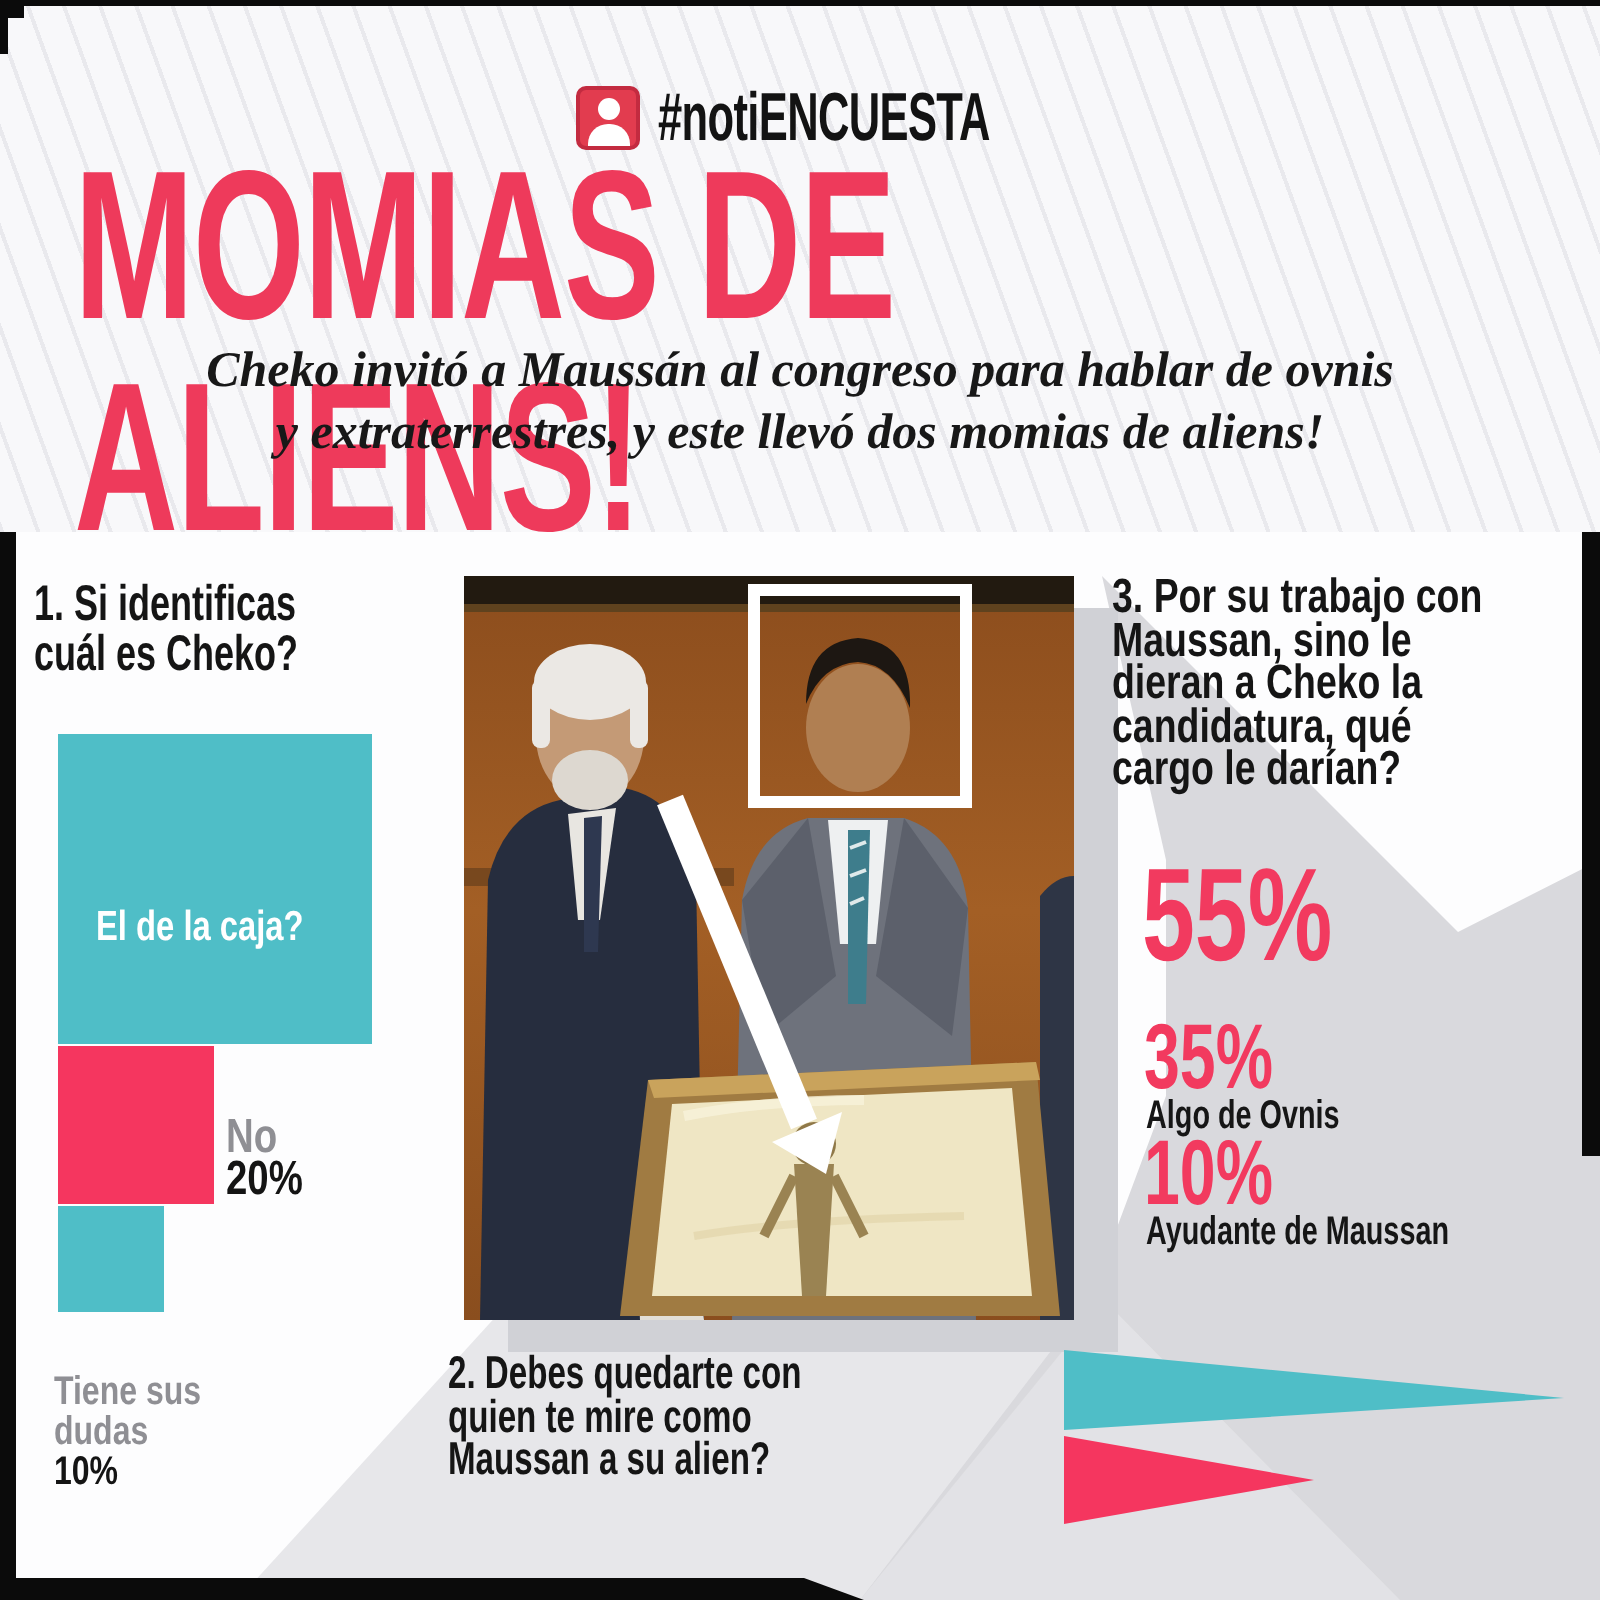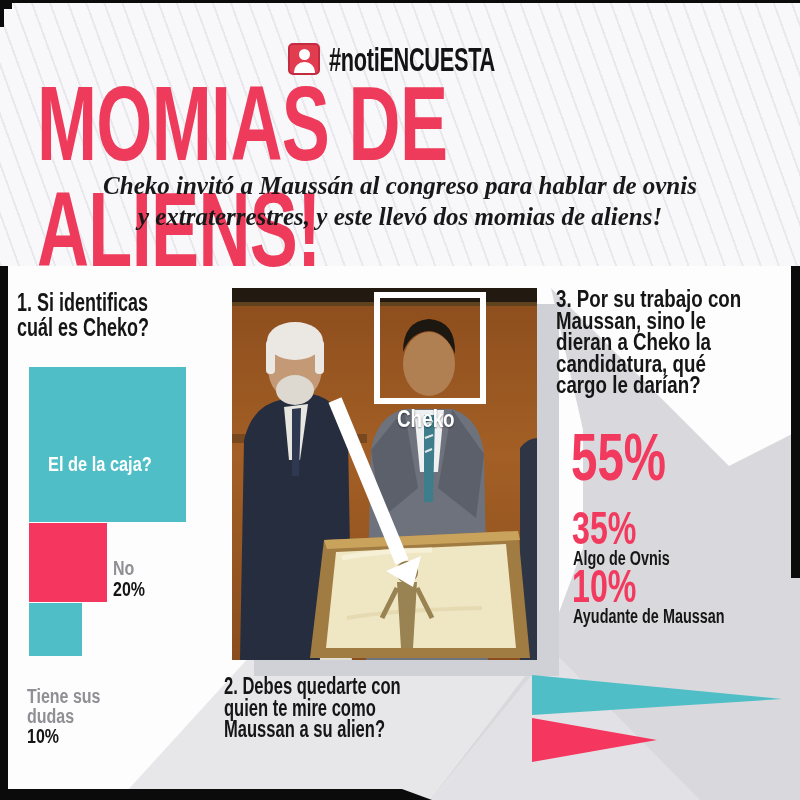--- a/index.html
+++ b/index.html
@@ -42,21 +42,21 @@
   .subtitle { position:absolute; left:0; top:170px; width:800px; text-align:center;
               font-family:"Liberation Serif","DejaVu Serif",serif; font-style:italic; font-weight:bold;
               font-size:25px; line-height:31px; color:#181818; white-space:pre-line; }
   
   .q1-text { position:absolute; left:17px; top:290px; font-size:25px; line-height:25px; color:#151515; }
   .sq-teal-big  { position:absolute; left:29px; top:367px; width:157px; height:155px; background:#4fbec7; }
   .sq-pink      { position:absolute; left:29px; top:523px; width:78px;  height:79px;  background:#f5365f; }
   .sq-teal-sm   { position:absolute; left:29px; top:603px; width:53px;  height:53px;  background:#4fbec7; }
   .q1-big-pct   { position:absolute; left:21px; top:26px; font-size:62px; line-height:1; color:#fff; }
   .q1-big-label { position:absolute; left:19px; top:86px; font-size:21px; line-height:1; color:#fff; }
-  .q1-opt2 { position:absolute; left:113px; top:558px; font-size:20px; line-height:21px; }
+  .q1-opt2 { position:absolute; left:113px; top:558px; font-size:24px; line-height:21px; }
   .q1-opt3 { position:absolute; left:27px;  top:686px; font-size:20px; line-height:20px; }
   .lbl-gray { color:#8f8f94; } .lbl-black { color:#141414; }
   
   .photo { position:absolute; left:232px; top:288px; width:305px; height:372px;
            box-shadow:22px 16px 0 #d0d1d6; background:#9c5a23; }
   .photo svg { display:block; width:305px; height:372px; }
   .photo-tag { position:absolute; left:150px; top:118px; width:100px; text-align:center;
                font-size:23px; color:#fff; text-shadow:0 1px 2px rgba(0,0,0,.45); }
   
   .q3-text { position:absolute; left:556px; top:288px; font-size:24px; line-height:21.5px; color:#151515; }
@@ -163,21 +163,20 @@
       <circle cx="175" cy="284" r="11" fill="#8f7848"></circle>
       <polygon points="165,294 185,294 181,360 169,360" fill="#9a8352"></polygon>
       <line x1="165" y1="300" x2="150" y2="330" stroke="#9a8352" stroke-width="5"></line>
       <line x1="185" y1="300" x2="200" y2="330" stroke="#9a8352" stroke-width="5"></line>
 
       <rect x="145" y="7" width="106" height="106" fill="none" stroke="#ffffff" stroke-width="6"></rect>
 
       <line x1="103" y1="112" x2="170" y2="274" stroke="#ffffff" stroke-width="14"></line>
       <polygon points="181,299 154,283 189,268" fill="#ffffff"></polygon>
     </svg>
-    <div class="photo-tag"><span class="cond sx82">Cheko</span></div>
   </div>
 
   <div class="q3-text"><span class="cond sx78">3. Por su trabajo con
 Maussan, sino le
 dieran a Cheko la
 candidatura, qué
 cargo le darían?</span></div>
   <div class="stat-pct-big"><span class="cond sx72">55%</span></div>
   <div class="stat-pct" style="top:505px;"><span class="cond sx70">35%</span></div>
   <div class="stat-lbl" style="top:548px;"><span class="cond sx72">Algo de Ovnis</span></div>

